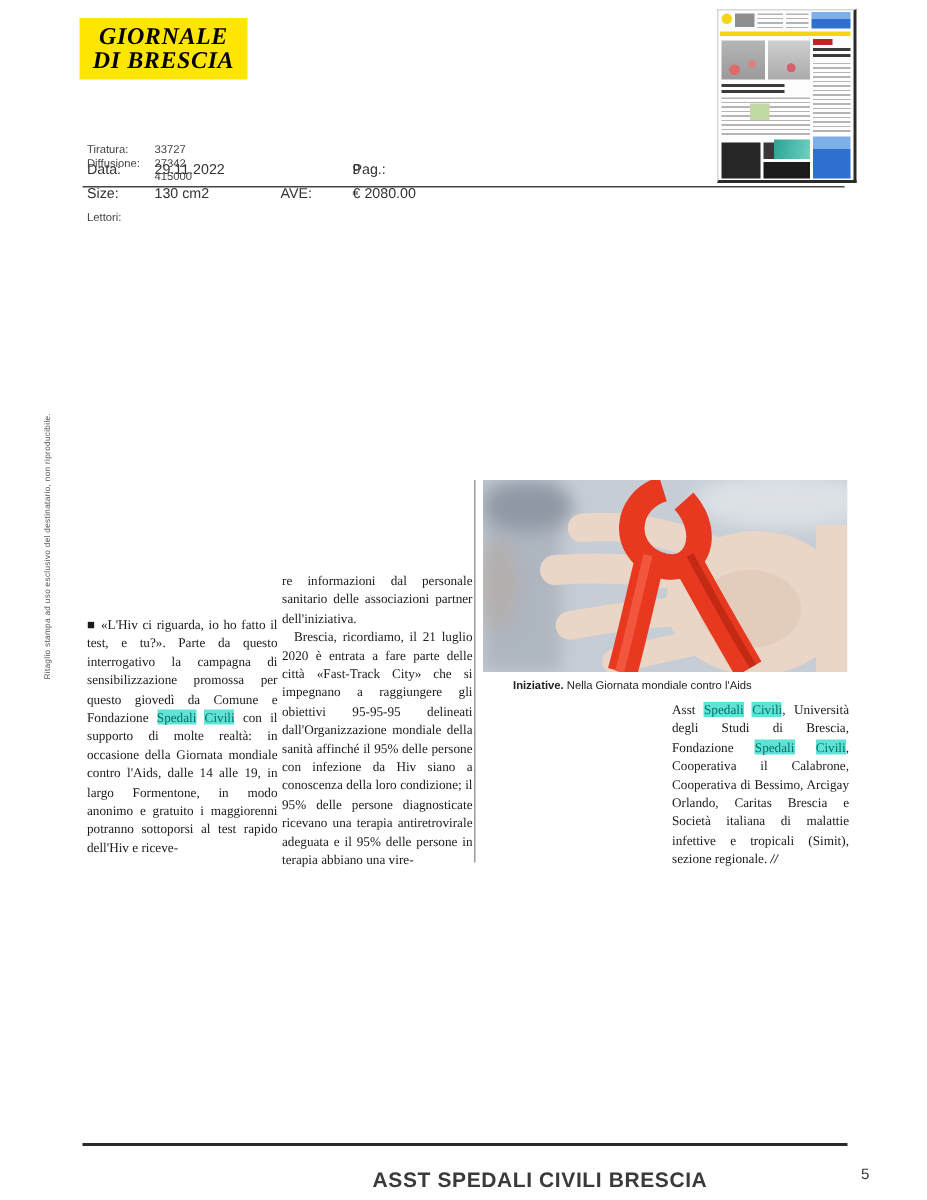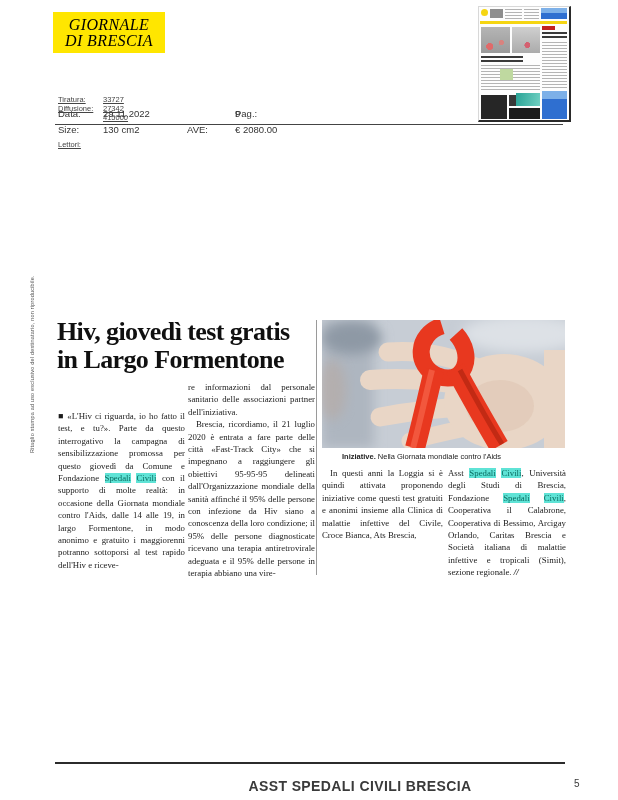--- a/index.html
+++ b/index.html
@@ -7,26 +7,26 @@
         font-family:"Liberation Sans",sans-serif;color:#222;}
 
   
   .side-note{position:absolute;left:29px;top:313px;height:140px;
     writing-mode:vertical-rl;transform:rotate(180deg);
     font-size:5.5px;letter-spacing:.2px;color:#555;white-space:nowrap;}
 
   
   .logo{position:absolute;left:53px;top:12px;width:112px;height:41px;
     background:var(--accent-yellow,#ffe600);color:#000;text-align:center;box-sizing:border-box;
-    font-family:"Liberation Serif",serif;font-weight:400;font-style:italic;
+    font-family:"Liberation Serif",serif;font-weight:700;font-style:italic;
     font-size:16px;line-height:16px;padding-top:5px;letter-spacing:.4px;}
 
   
   .meta{position:absolute;font-size:9.5px;color:#333;margin-top:44px;}
-  .meta-sm{position:absolute;font-size:7.5px;color:#444;text-decoration:underline;}
+  .meta-sm{position:absolute;font-size:7.5px;color:#444;}
 
   .rule-top{position:absolute;left:55px;top:124px;width:508px;height:1px;background:#444;}
 
   
   .thumb{position:absolute;left:478px;top:6px;width:90px;height:113px;background:#fdfdfd;
     border:1px solid #d8d8d8;border-right:2px solid #2a2a2a;border-bottom:2px solid #2a2a2a;}
   .thumb div{position:absolute;}
   .tl{background-image:repeating-linear-gradient(to bottom,#b4b4b4 0,#b4b4b4 1px,transparent 1px,transparent 3px);}
   .tlh{background-image:repeating-linear-gradient(to bottom,#3a3a3a 0,#3a3a3a 2px,transparent 2px,transparent 4px);}
 
@@ -95,33 +95,30 @@
     <div style="left:63px;top:19px;width:13px;height:4px;background:#c22222;"></div>
     <div class="tlh" style="left:63px;top:25px;width:25px;height:8px;"></div>
     <div class="tl" style="left:63px;top:35px;width:25px;height:46px;"></div>
     <div style="left:2px;top:88px;width:26px;height:24px;background:#262626;"></div>
     <div style="left:30px;top:88px;width:15px;height:11px;background:#383838;"></div>
     <div style="left:37px;top:86px;width:24px;height:13px;background:linear-gradient(100deg,#2aa396,#6fd0c2);"></div>
     <div style="left:30px;top:101px;width:31px;height:11px;background:#1b1b1b;"></div>
     <div style="left:63px;top:84px;width:25px;height:28px;background:linear-gradient(#7db0e8 30%,#2f6fd0 30%);"></div>
   </div>
 
-  <div class="headline">Hiv, giovedì test gratis
-in Largo Formentone</div>
   <div class="vrule"></div>
 
   <div class="col" style="left:58px;top:410px;width:127px;">
       <p><span>■ «L'Hiv ci riguarda, io ho fatto il test, e tu?». Parte da questo interrogativo la campagna di sensibilizzazione promossa per questo giovedì da Comune e Fondazione </span><span class="hl">Spedali</span><span> </span><span class="hl">Civili</span><span> con il supporto di molte realtà: in occasione della Giornata mondiale contro l'Aids, dalle 14 alle 19, in largo Formentone, in modo anonimo e gratuito i maggiorenni potranno sottoporsi al test rapido dell'Hiv e riceve-</span></p>
     </div>
   <div class="col" style="left:188px;top:381px;width:127px;">
       <p><span>re informazioni dal personale sanitario delle associazioni partner dell'iniziativa.</span></p>
       <p class="indent"><span>Brescia, ricordiamo, il 21 luglio 2020 è entrata a fare parte delle città «Fast-Track City» che si impegnano a raggiungere gli obiettivi 95-95-95 delineati dall'Organizzazione mondiale della sanità affinché il 95% delle persone con infezione da Hiv siano a conoscenza della loro condizione; il 95% delle persone diagnosticate ricevano una terapia antiretrovirale adeguata e il 95% delle persone in terapia abbiano una vire-</span></p>
     </div>
   <div class="col" style="left:322px;top:467px;width:121px;">
-      <p class="indent"><span>In questi anni la Loggia si è quindi attivata proponendo iniziative come questi test gratuiti e anonimi insieme alla Clinica di malattie infettive del Civile, Croce Bianca, Ats Brescia,</span></p>
     </div>
   <div class="col" style="left:448px;top:467px;width:118px;">
       <p><span>Asst </span><span class="hl">Spedali</span><span> </span><span class="hl">Civili</span><span>, Università degli Studi di Brescia, Fondazione </span><span class="hl">Spedali</span><span> </span><span class="hl">Civili</span><span>, Cooperativa il Calabrone, Cooperativa di Bessimo, Arcigay Orlando, Caritas Brescia e Società italiana di malattie infettive e tropicali (Simit), sezione regionale. </span><span class="endmark">//</span></p>
     </div>
 
   <div class="photo" title="open-hand-with-red-aids-ribbon-photo">
     <svg width="243" height="128" viewBox="0 0 243 128">
       <defs>
           <filter id="b" x="-30%" y="-30%" width="160%" height="160%">
             <feGaussianBlur stdDeviation="6"></feGaussianBlur>

